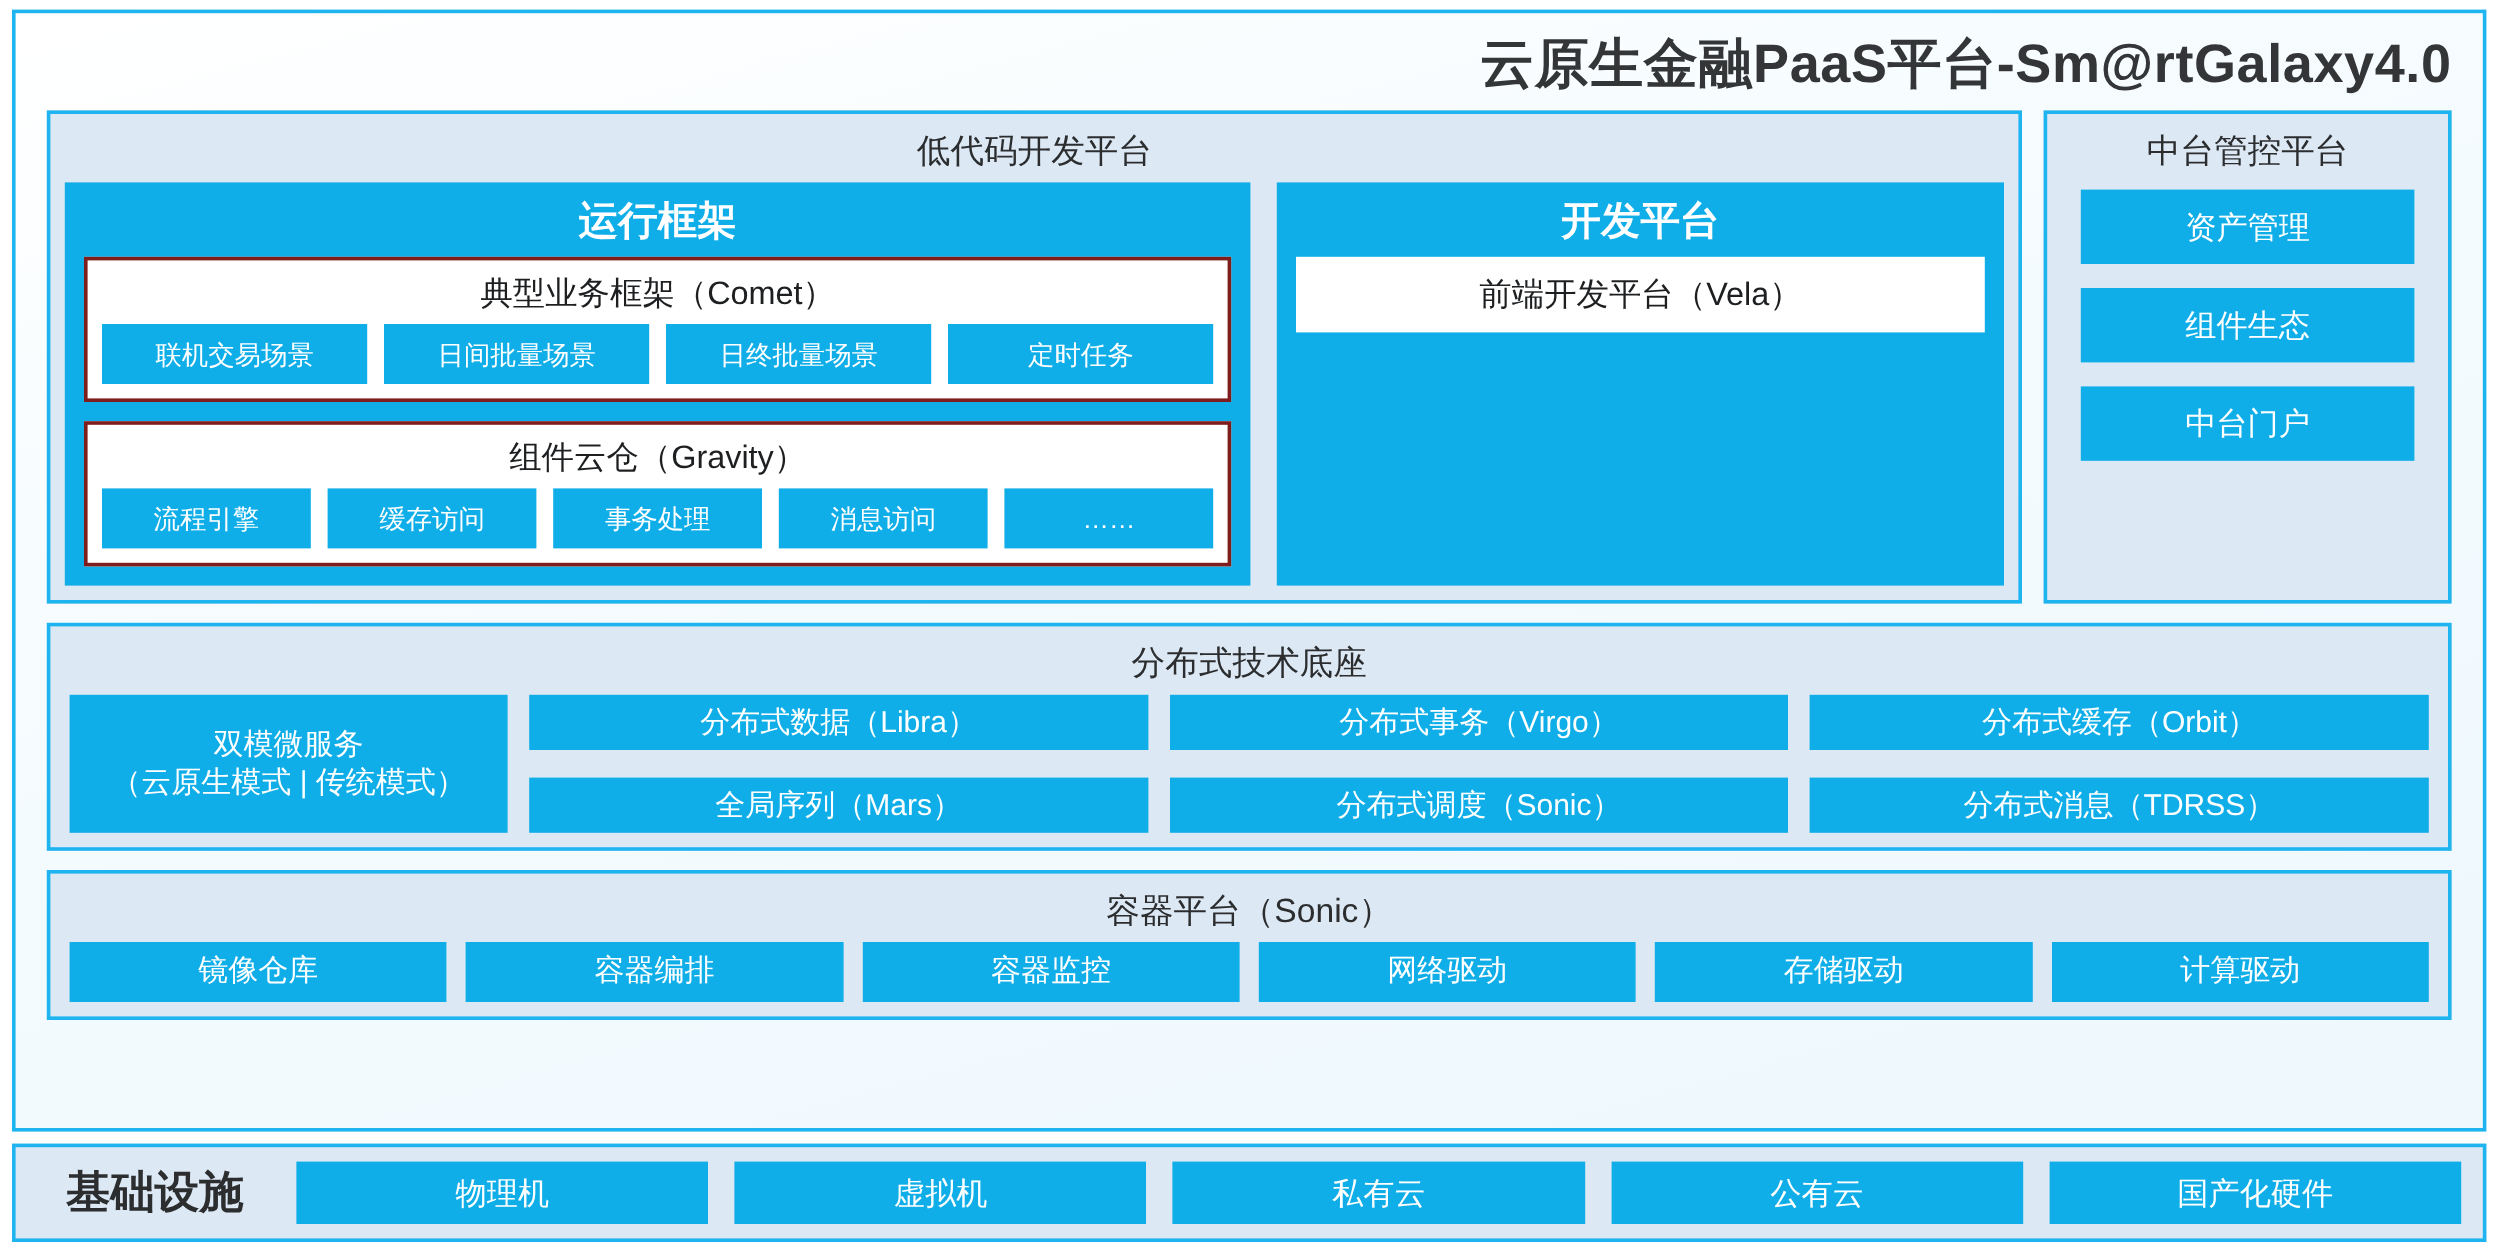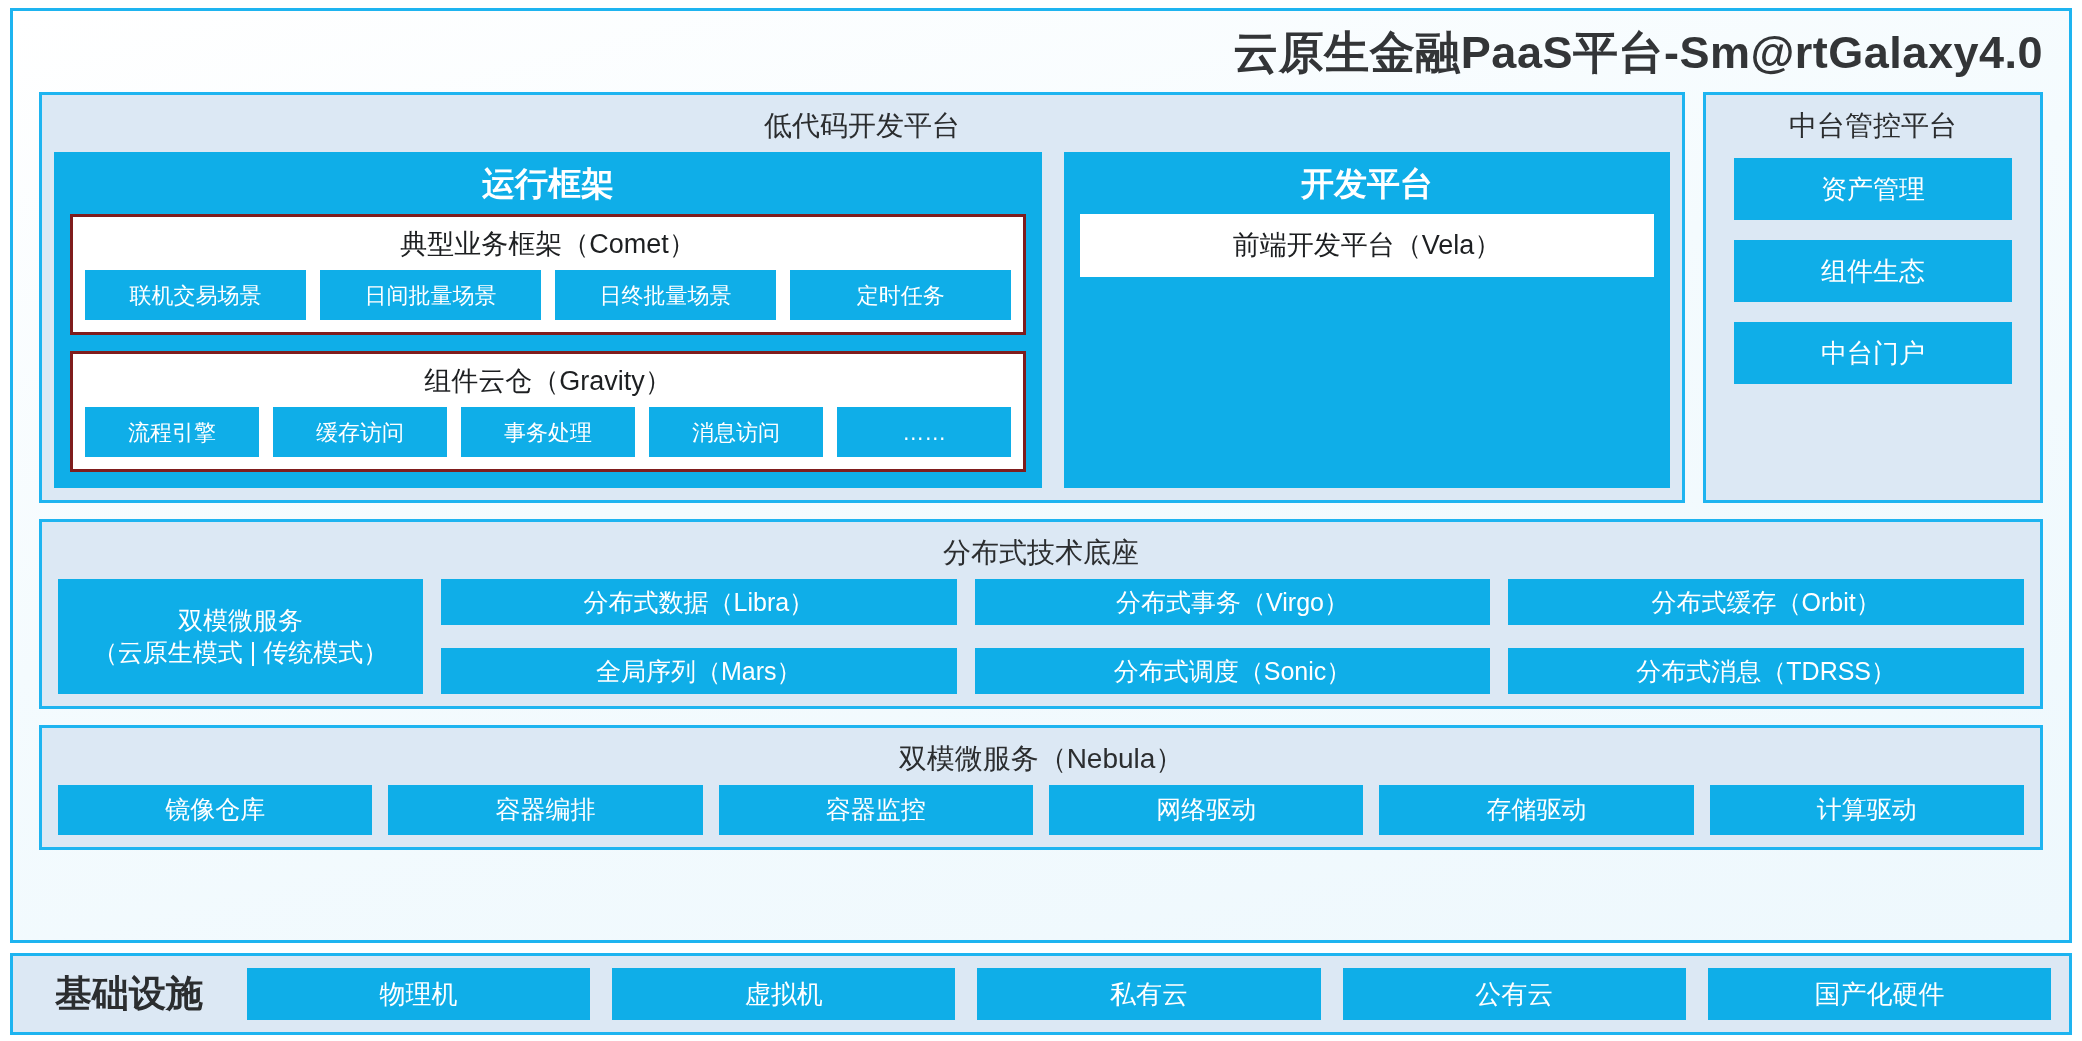--- a/index.html
+++ b/index.html
@@ -293,21 +293,21 @@
 
           <div class="tech-col">
             <div class="tile">分布式缓存（Orbit）</div>
             <div class="tile">分布式消息（TDRSS）</div>
           </div>
 
         </div>
       </div>
 
       <div class="panel">
-        <div class="panel-title">双模微服务（Nebula）</div>
+        <div class="panel-title">容器平台（Sonic）</div>
         <div class="container-row">
           <div class="tile">镜像仓库</div>
           <div class="tile">容器编排</div>
           <div class="tile">容器监控</div>
           <div class="tile">网络驱动</div>
           <div class="tile">存储驱动</div>
           <div class="tile">计算驱动</div>
         </div>
       </div>
 

